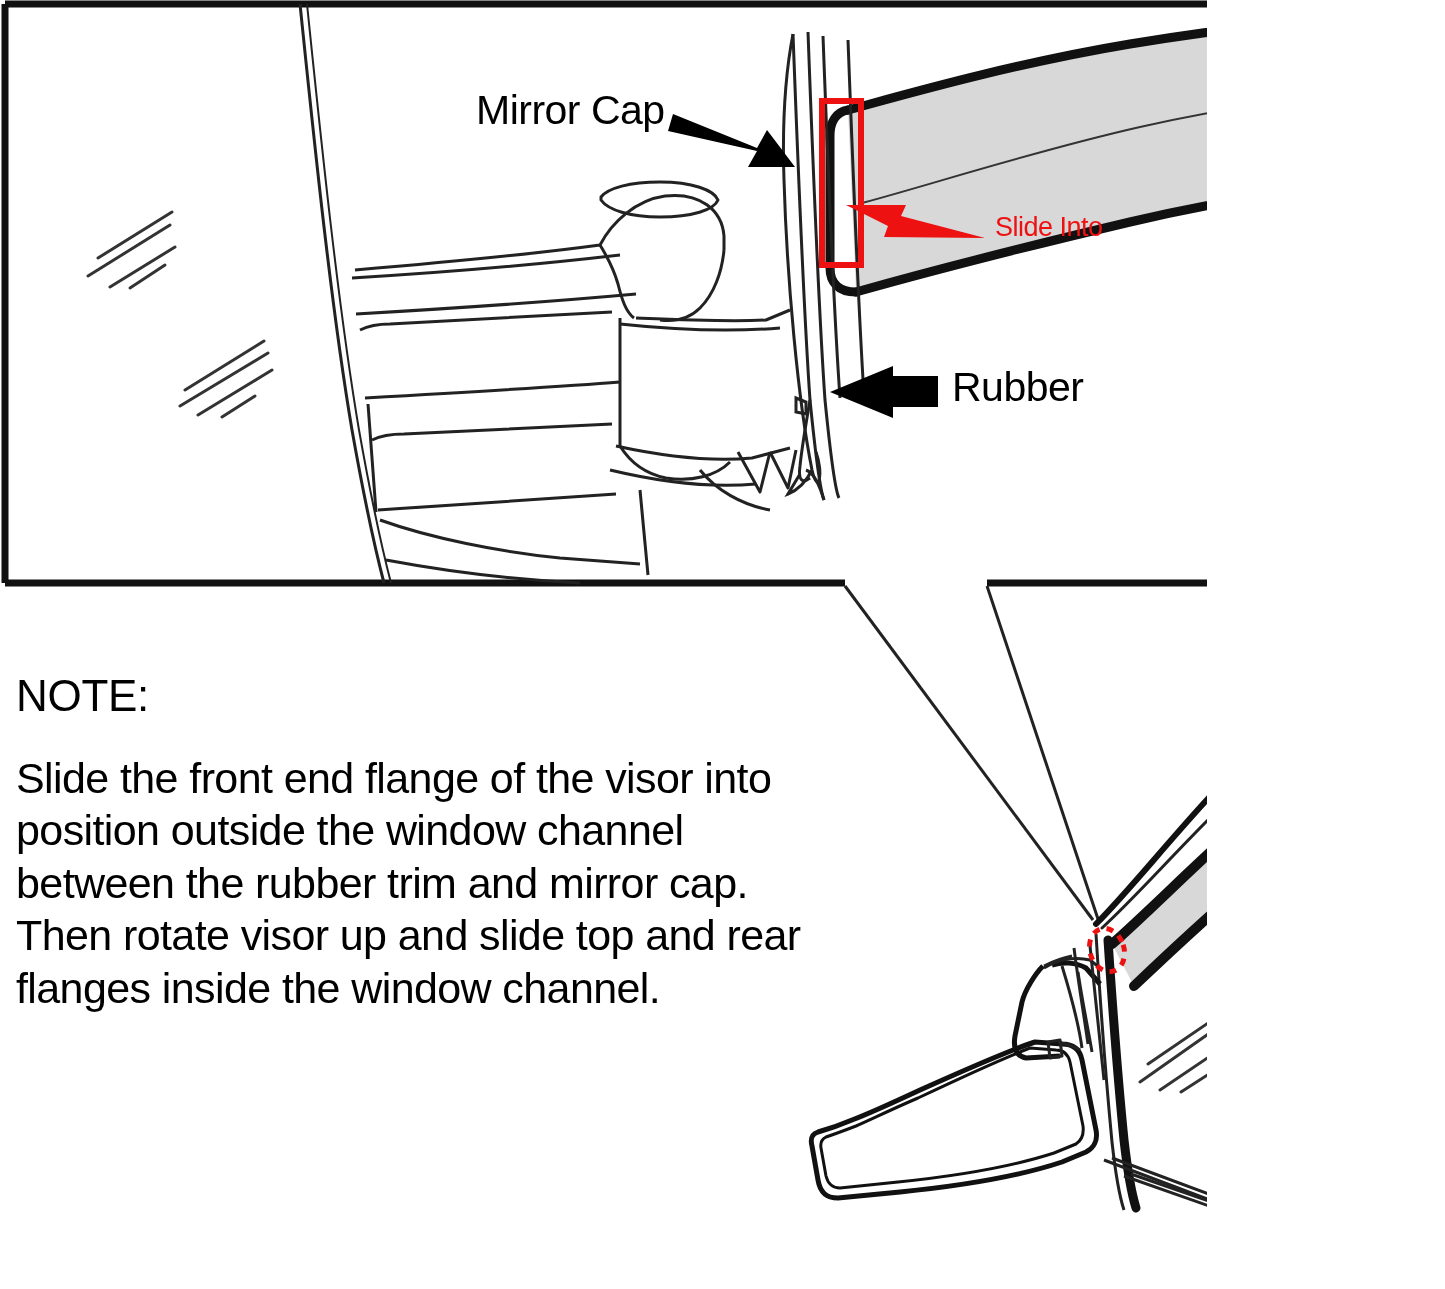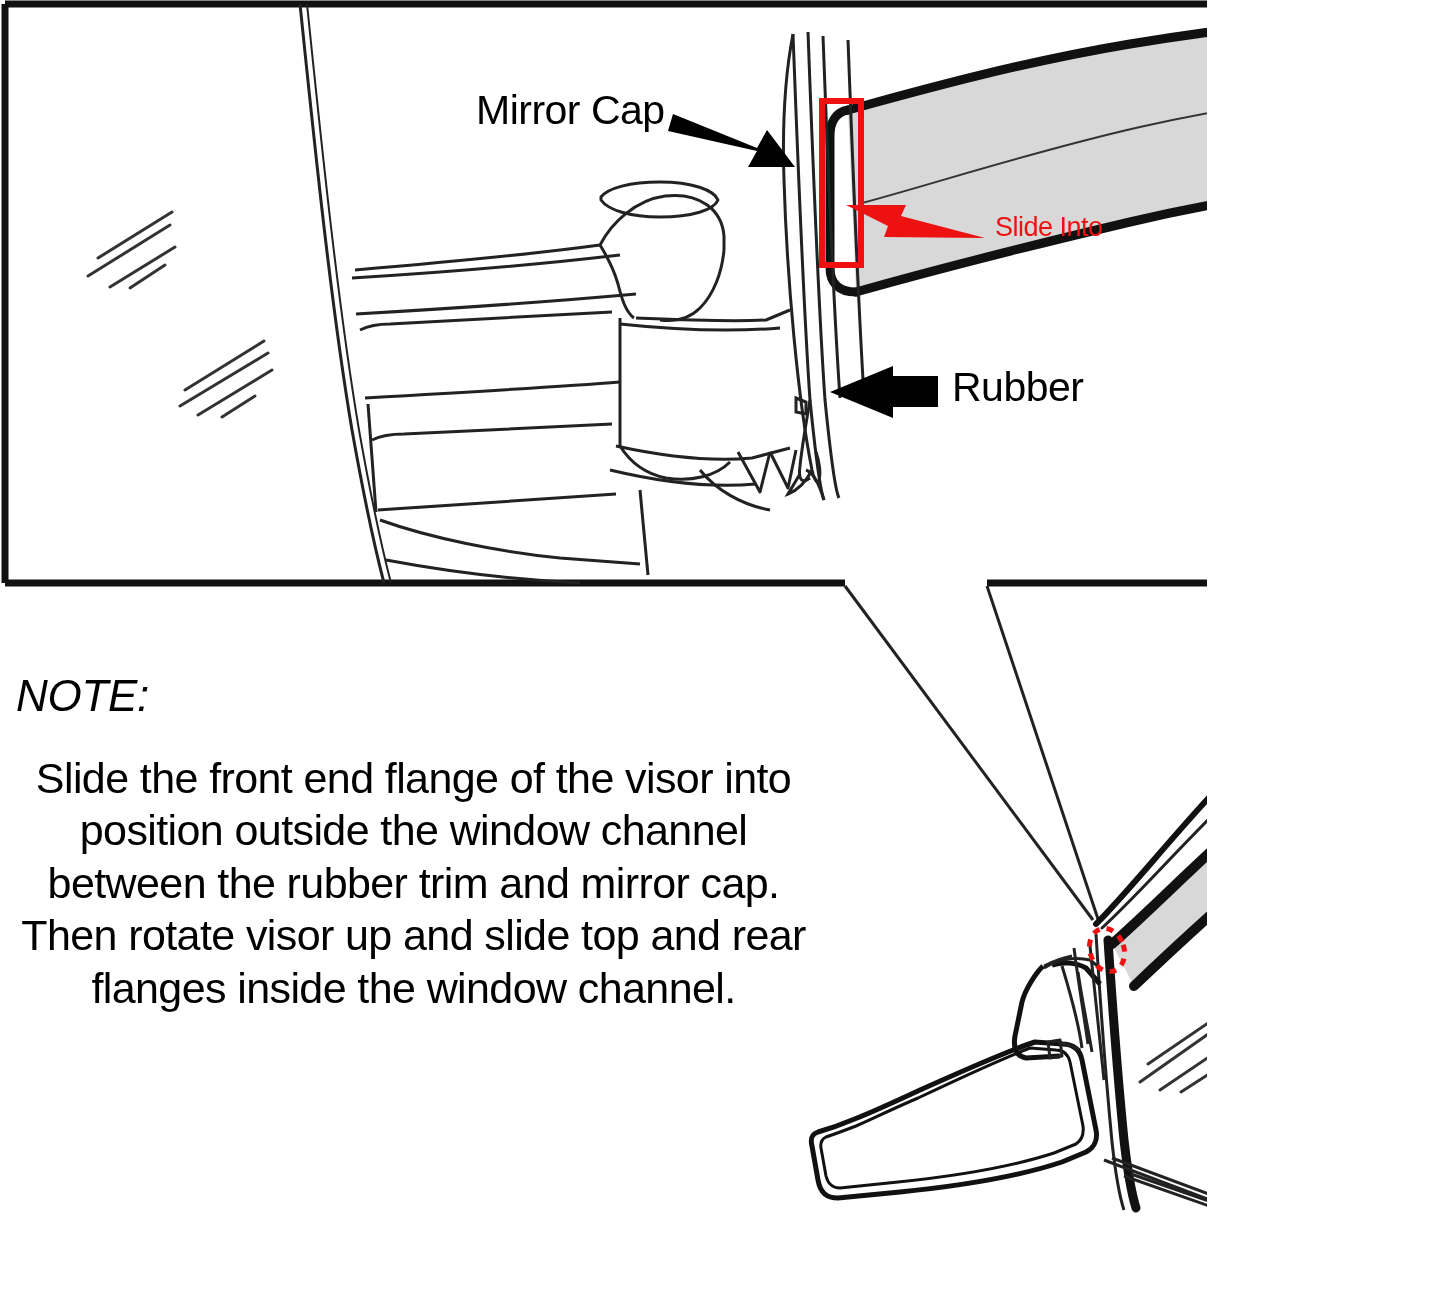--- a/index.html
+++ b/index.html
@@ -59,31 +59,29 @@
     top: 674px;
     width: 790px;
   }
   #note-heading {
     font-size: 44px;
     color: #000000;
     line-height: 1.0;
     margin: 0 0 34px 0;
     font-weight: 400;
     letter-spacing: -0.3px;
-    font-style: italic;
   }
   #note-body {
     font-size: 43px;
     color: #000000;
     line-height: 1.22;
     margin: 0;
     font-weight: 400;
     letter-spacing: -0.6px;
     width: 795px;
-    text-align: center;
   }
 </style>
 </head>
 <body>
 
 <div id="root">
 
   <svg id="scene" viewBox="0 0 1445 1289" xmlns="http://www.w3.org/2000/svg">
 
     <g>

